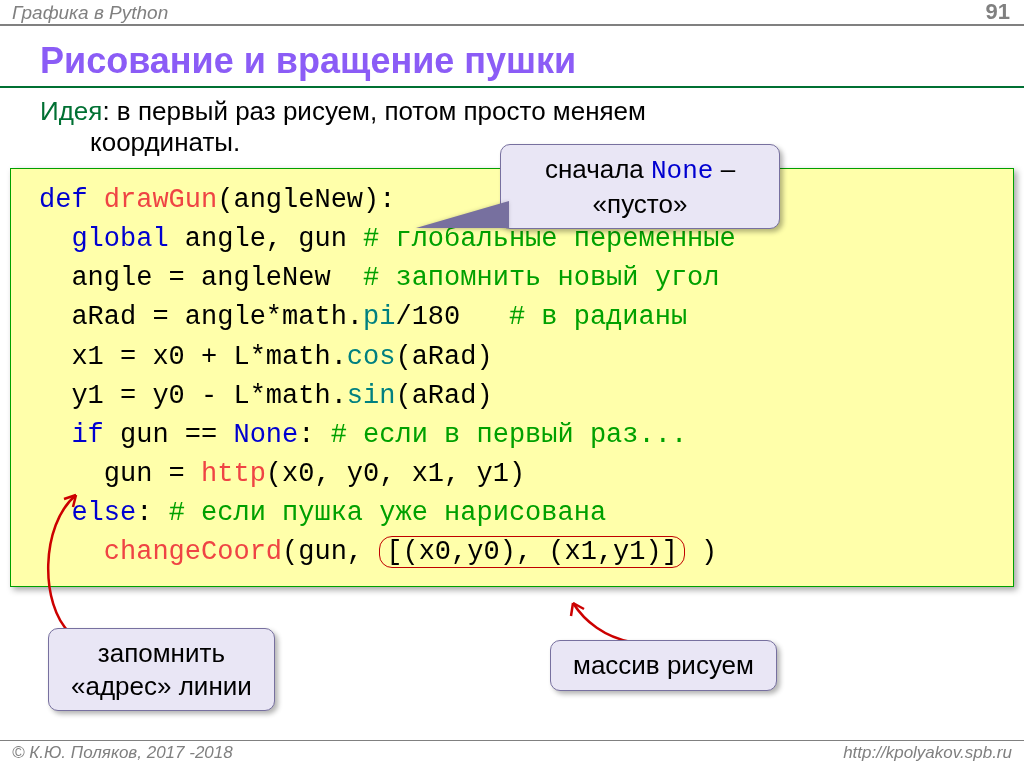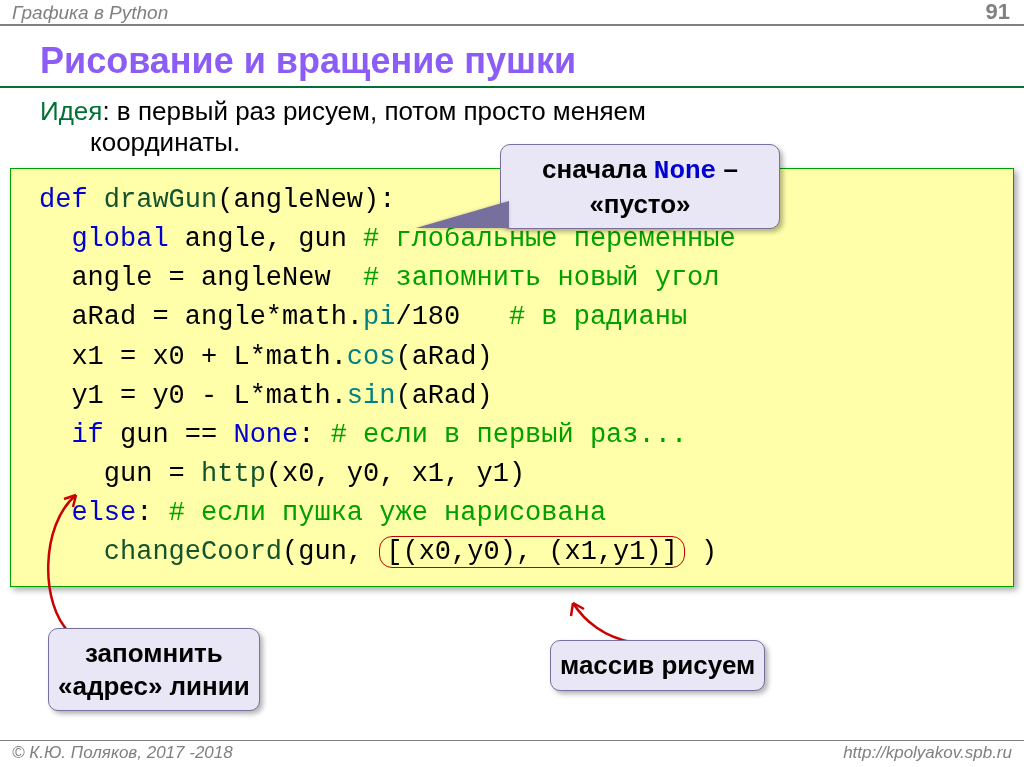--- a/index.html
+++ b/index.html
@@ -53,45 +53,44 @@
     border: 1.5px solid #00a000;
     padding: 12px 12px 14px 28px;
     font-family: "Courier New", Courier, monospace;
     font-size: 27px;
     line-height: 1.45;
     position: relative;
     filter: drop-shadow(3px 3px 3px rgba(0,0,0,.35));
     white-space: pre;
   }
   .tok-def { color: #0000d0; }
-  .tok-func { color: #14532d; }
+  .tok-func { color: #ef4444; }
   .tok-comment { color: #00a000; }
   .tok-id { color: #008080; }
   .tok-none { color: #0000d0; }
   .box-out {
     border: 1.5px solid #c00000;
     padding: 0 6px;
     border-radius: 13px;
   }
 
   
   .callout {
     position: absolute;
     background: #e9e6f5;
     border: 1.5px solid #77709f;
     border-radius: 10px;
-    padding: 8px 9px;
+    padding: 8px 22px;
     font-size: 26px;
     color: #000;
     text-align: center;
     box-shadow: 3px 3px 5px rgba(0,0,0,.3);
     line-height: 1.25;
     font-family: Arial, Helvetica, sans-serif;
     z-index: 5;
-    font-weight: bold;
   }
   .callout .mono { font-family: "Courier New", Courier, monospace; color: #0000d0; }
 
   
   .tail-topleft {
     position: absolute;
     width: 0; height: 0;
     border-top: 25px solid transparent;
     border-bottom: 0px solid transparent;
     border-right: 90px solid #e9e6f5;

